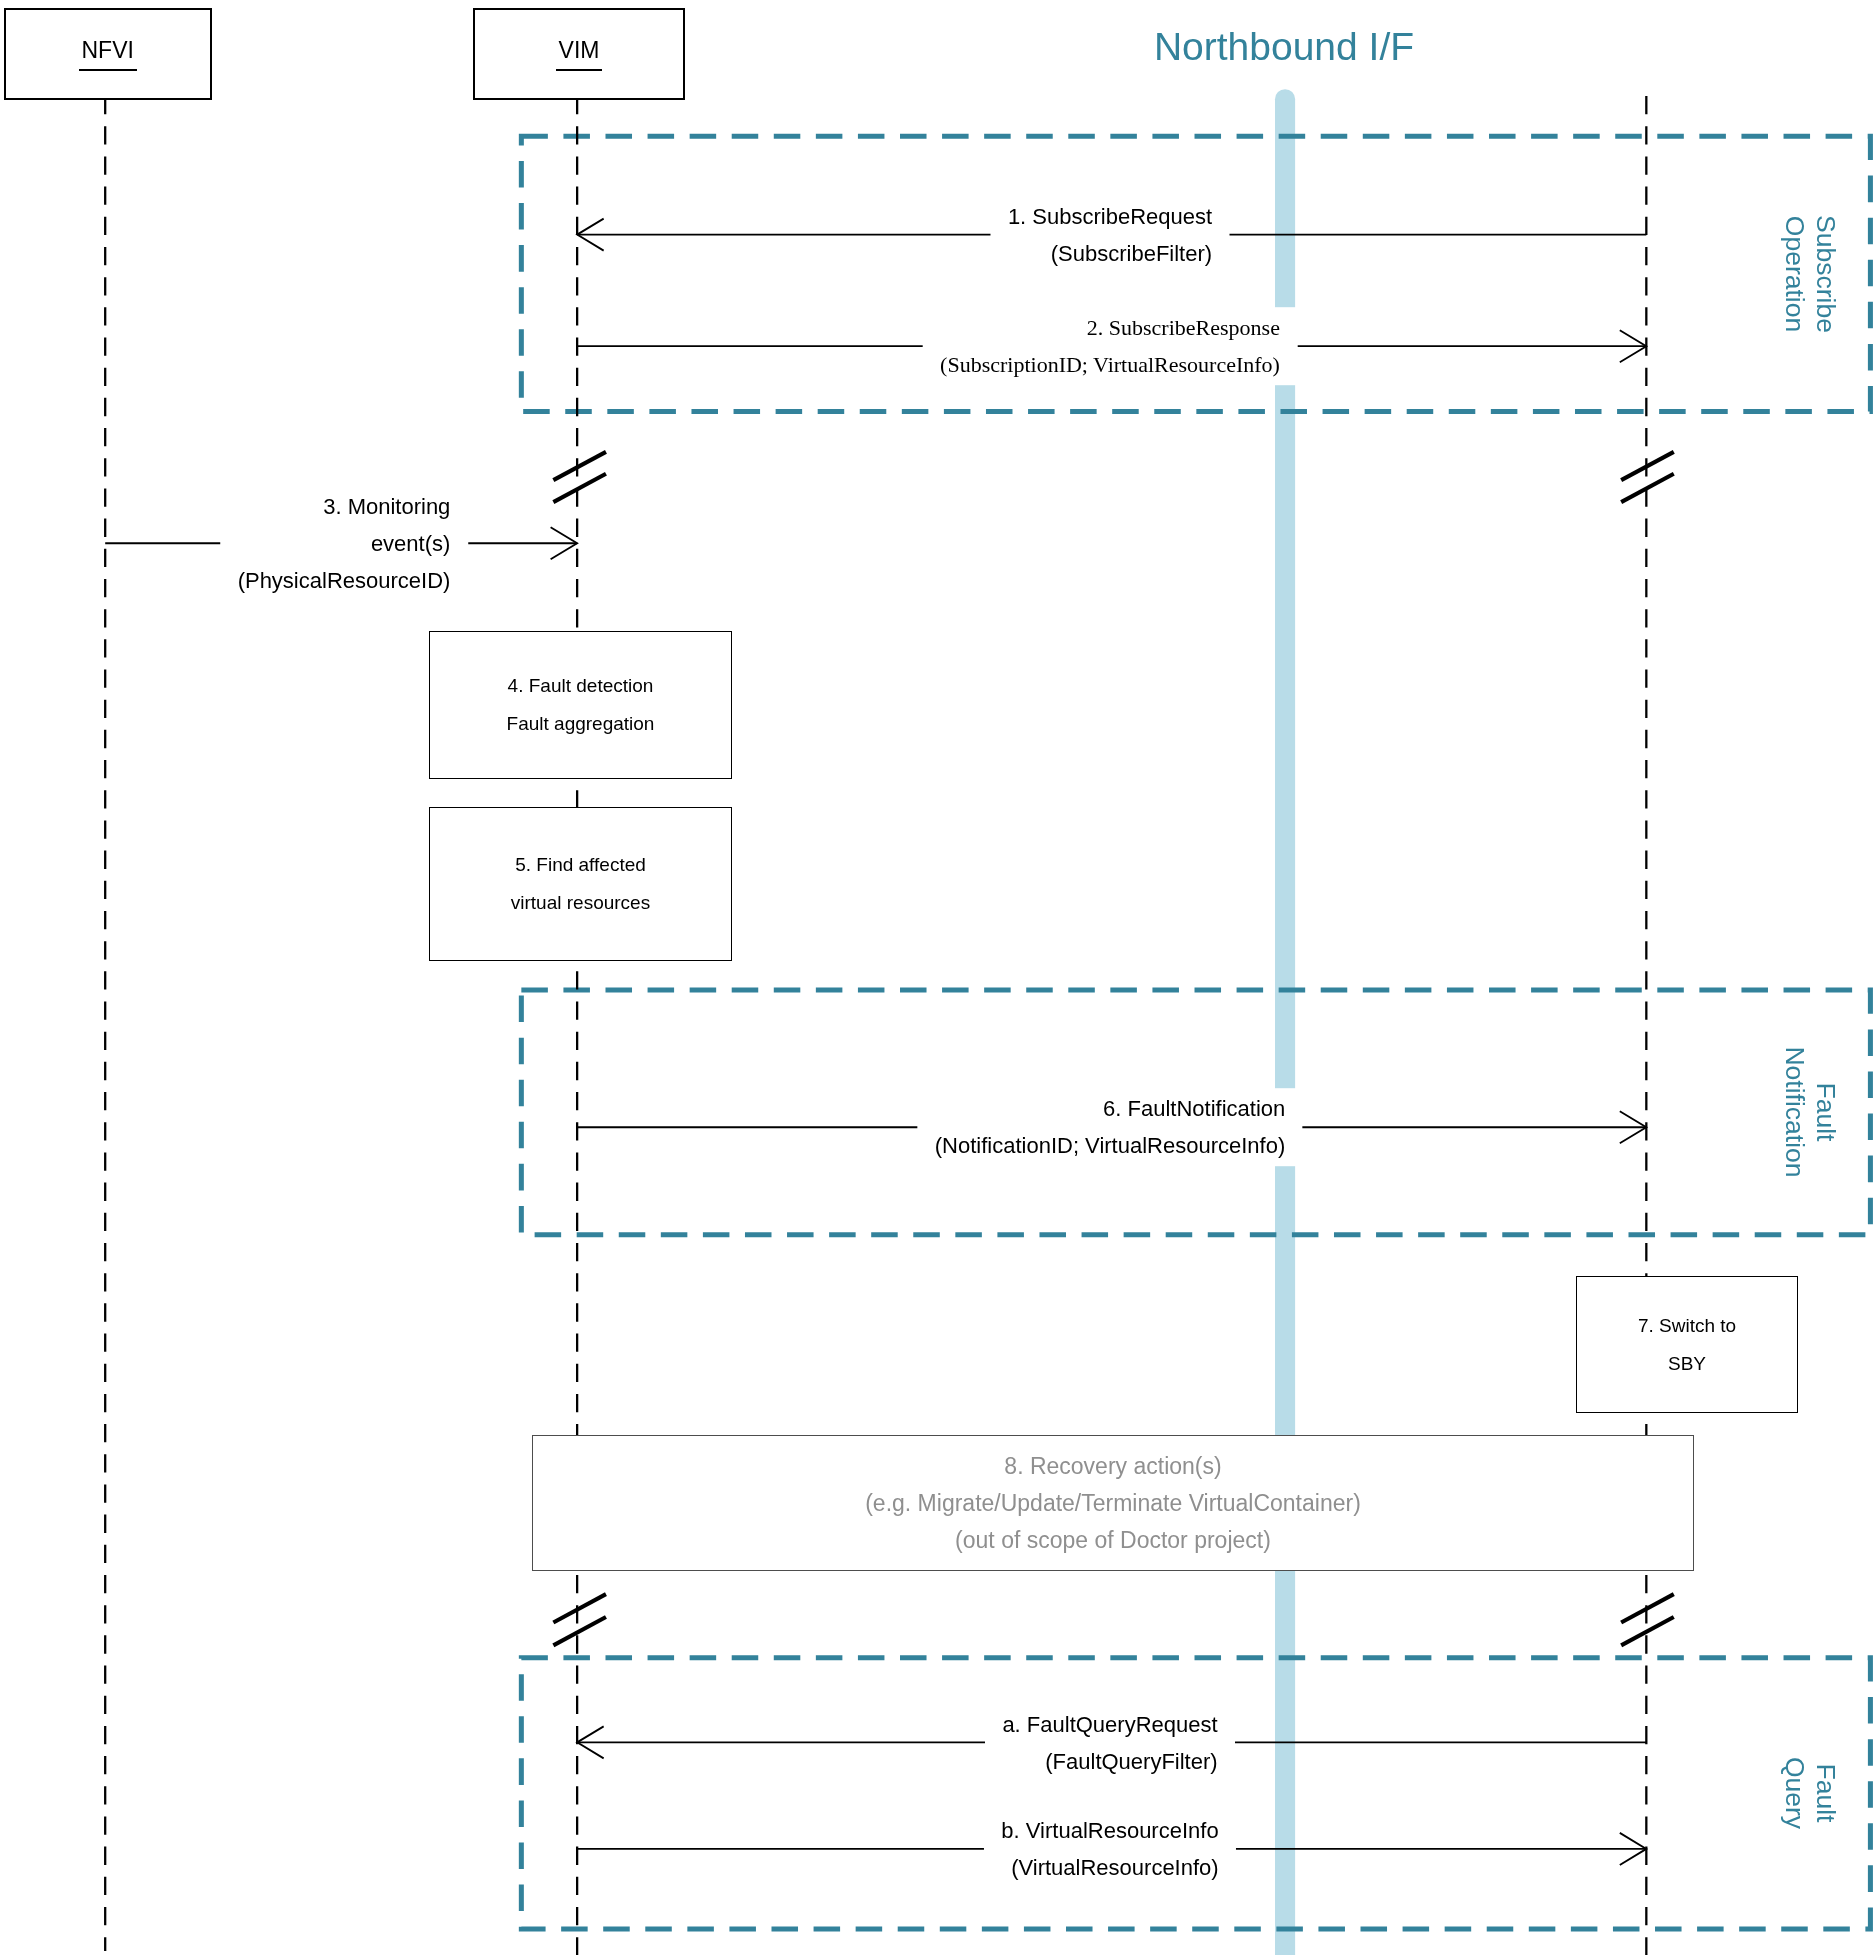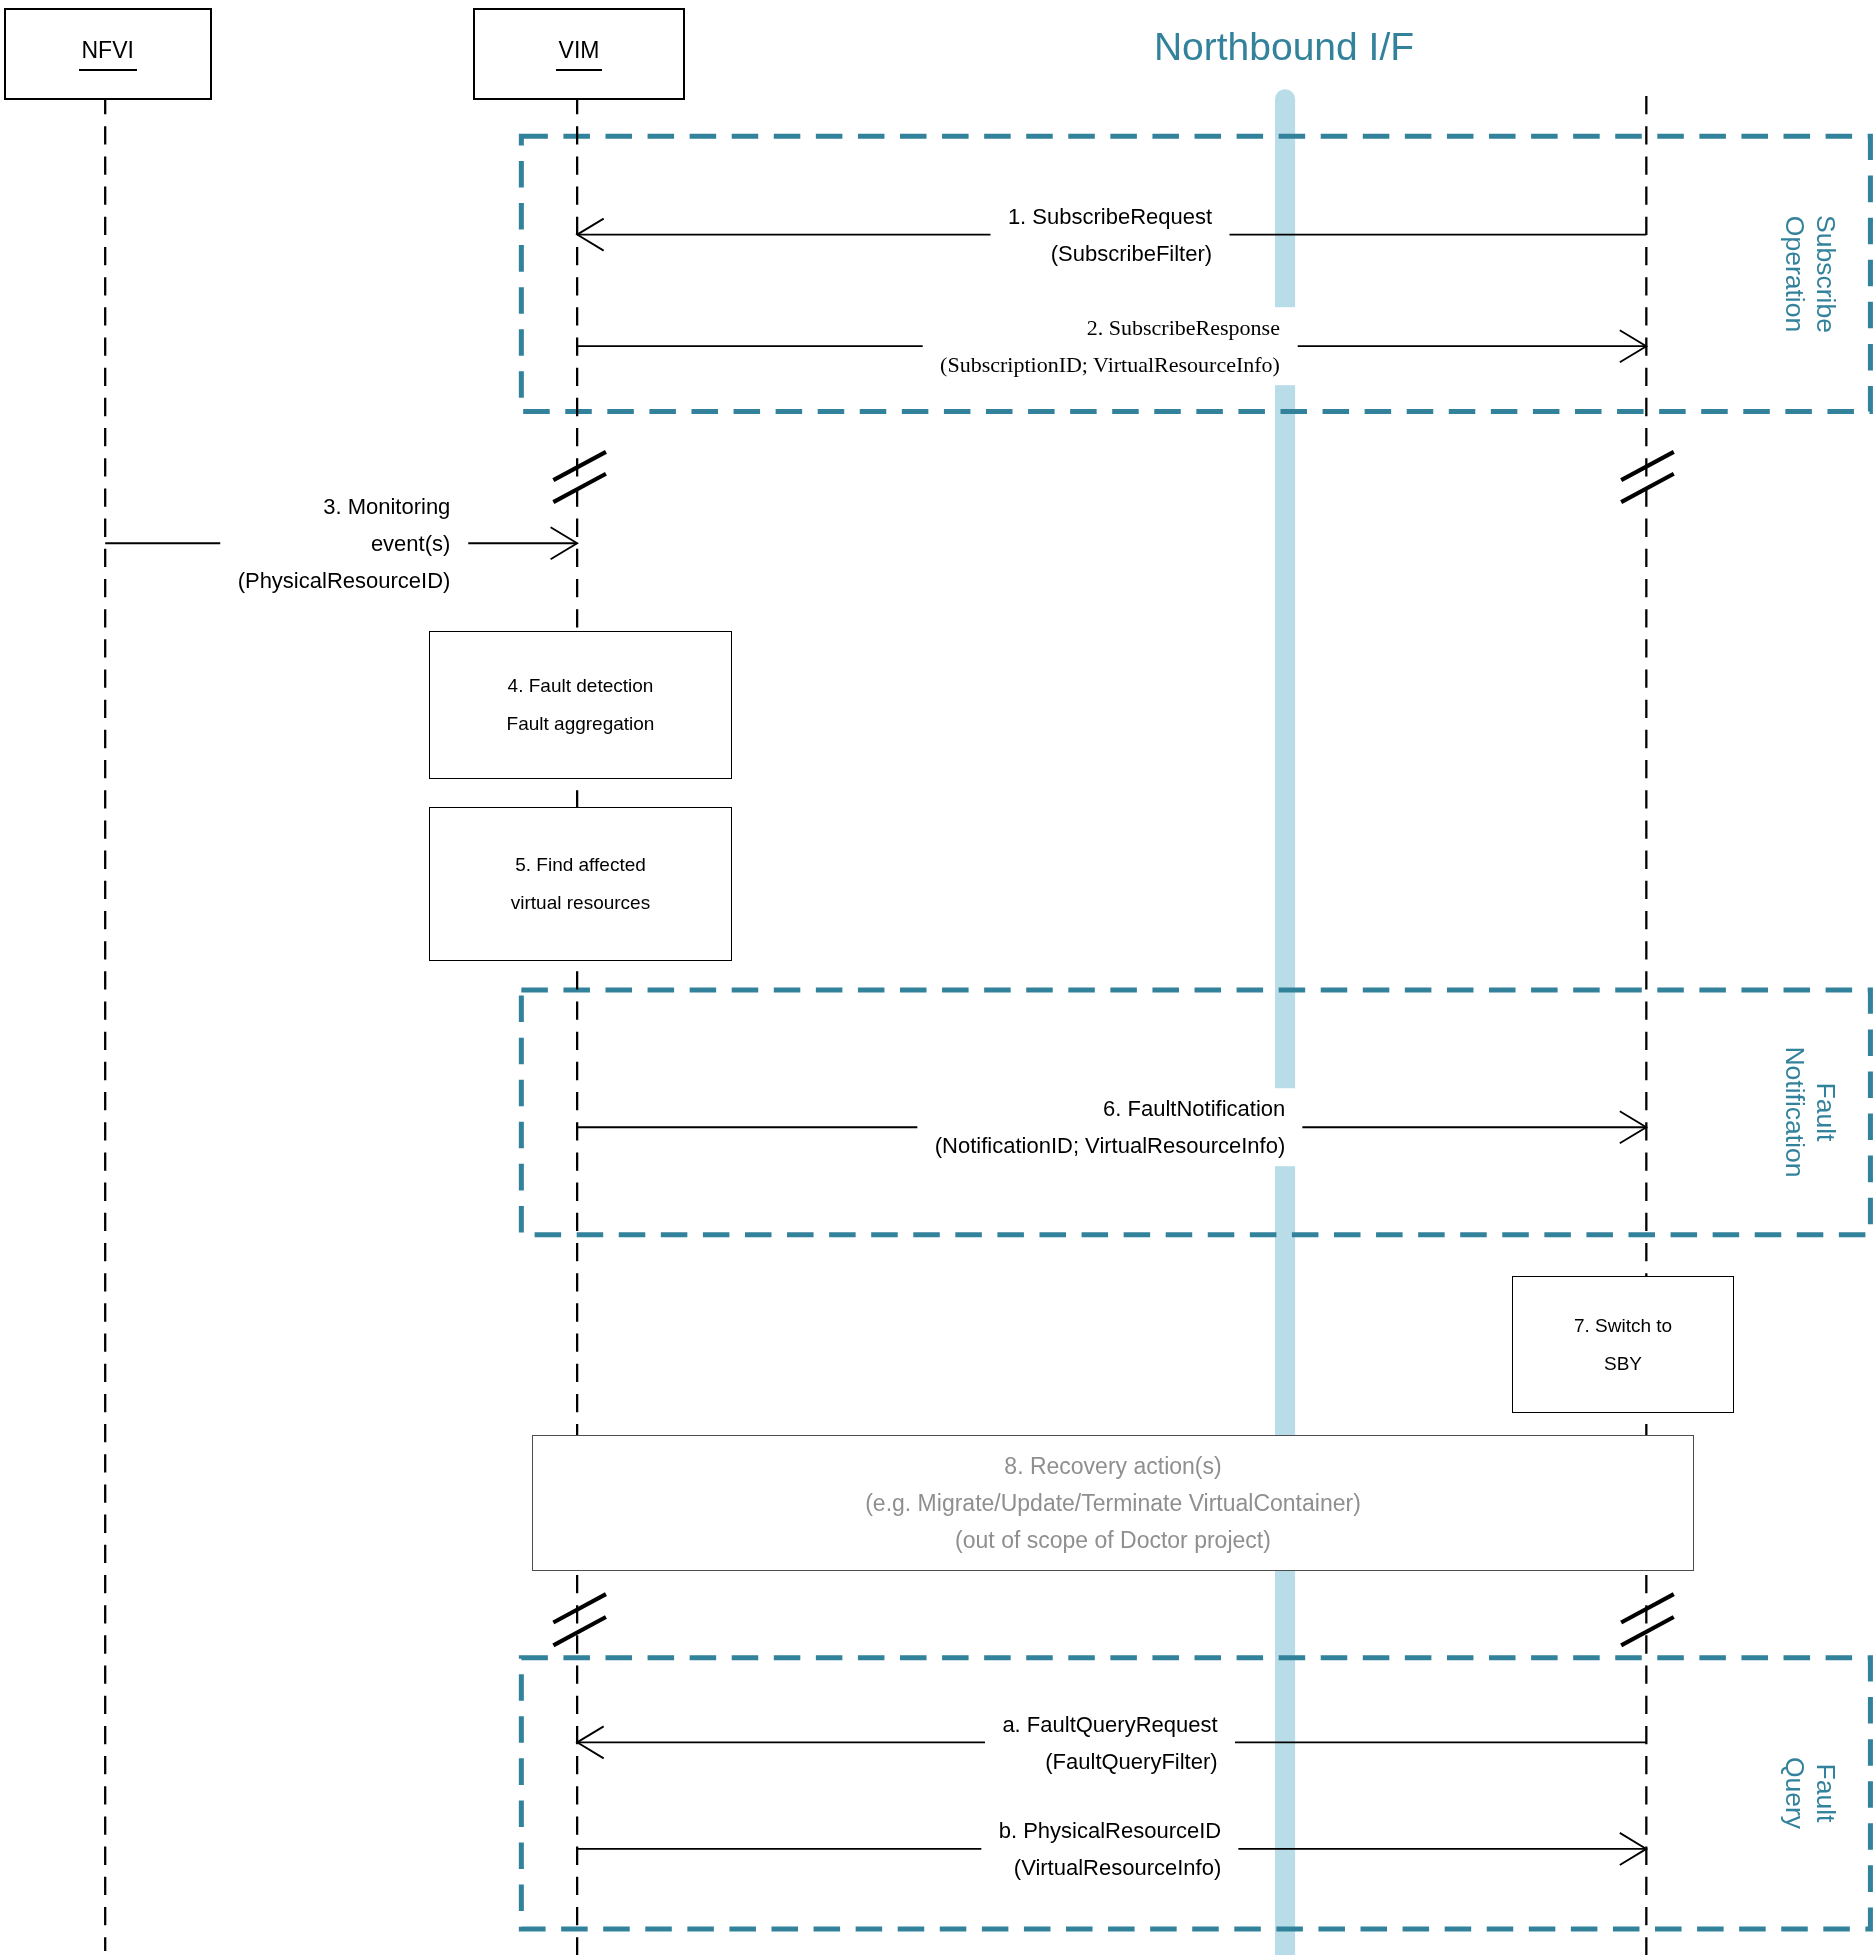--- a/index.html
+++ b/index.html
@@ -147,33 +147,33 @@
   </div>
   <div class="msg" style="left:1110px;top:1127px;">
     <div>6. FaultNotification</div>
     <div>(NotificationID; VirtualResourceInfo)</div>
   </div>
   <div class="msg" style="left:1110px;top:1743px;">
     <div>a. FaultQueryRequest</div>
     <div>(FaultQueryFilter)</div>
   </div>
   <div class="msg" style="left:1110px;top:1849px;">
-    <div>b. PhysicalResourceID</div>
+    <div>b. VirtualResourceInfo</div>
     <div>(VirtualResourceInfo)</div>
   </div>
 
   <div class="act" style="left:429px;top:631px;width:301px;height:146px;">
     <div>4. Fault detection</div>
     <div>Fault aggregation</div>
   </div>
   <div class="act" style="left:429px;top:807px;width:301px;height:152px;">
     <div>5. Find affected</div>
     <div>virtual resources</div>
   </div>
-  <div class="act" style="left:1512px;top:1276px;width:220px;height:135px;">
+  <div class="act" style="left:1576px;top:1276px;width:220px;height:135px;">
     <div>7. Switch to</div>
     <div>SBY</div>
   </div>
   <div class="act gray" style="left:532px;top:1435px;width:1160px;height:134px;">
     <div>8. Recovery action(s)</div>
     <div>(e.g. Migrate/Update/Terminate VirtualContainer)</div>
     <div>(out of scope of Doctor project)</div>
   </div>
 
   <div class="glabel" style="left:1810px;top:274px;">

